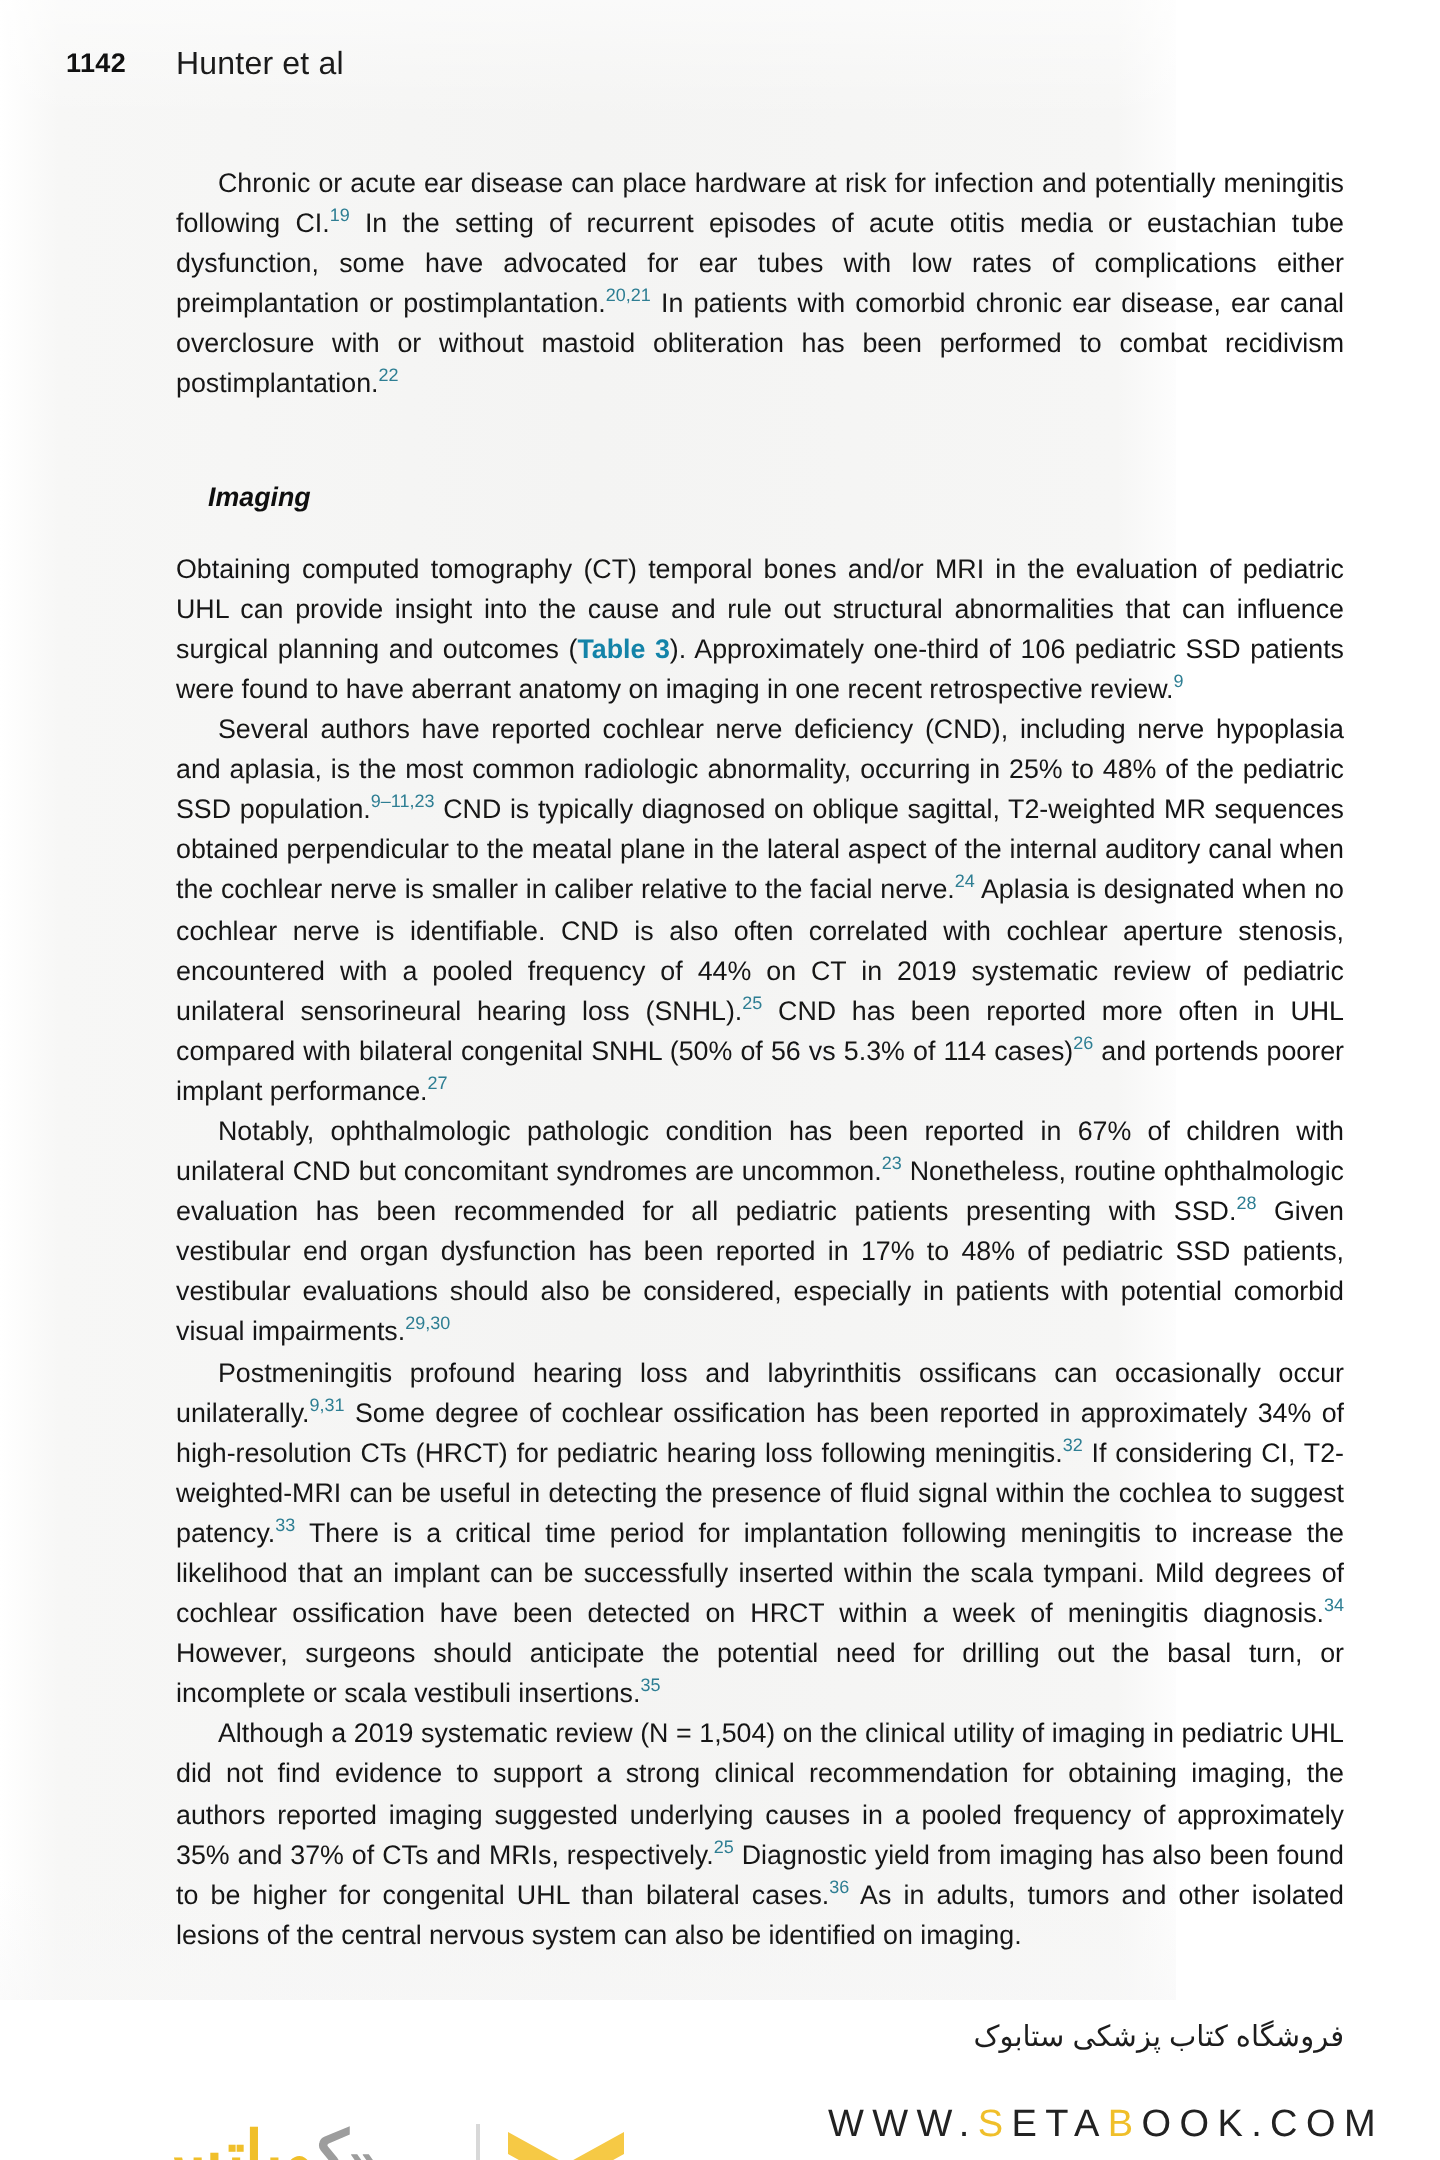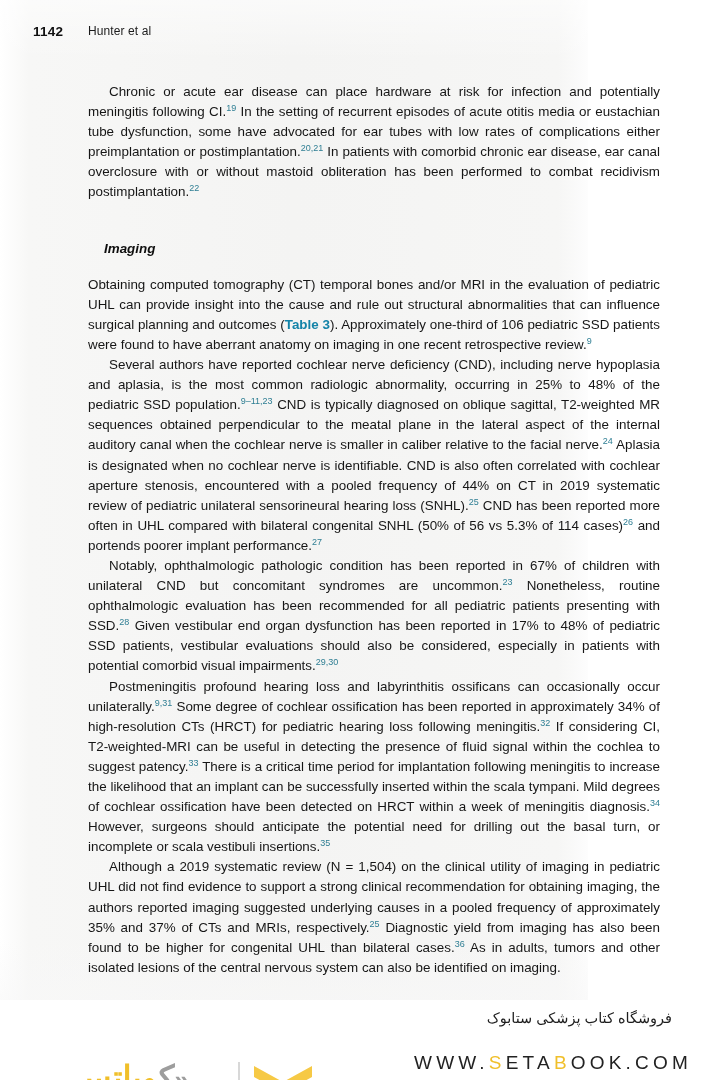--- a/index.html
+++ b/index.html
@@ -51,36 +51,36 @@
     top: 0;
     font-size: 13.5px;
     font-weight: bold;
     letter-spacing: 0.2px;
     color: #111111;
   }
   .running-title {
     position: absolute;
     left: 88px;
     top: 0;
-    font-size: 12px;
+    font-size: 16px;
     font-weight: normal;
     letter-spacing: 0.1px;
     color: #1b1b1b;
     text-align: center;
   }
 
   
   .column {
     position: absolute;
     left: 88px;
     top: 82px;
     width: 584px;
   }
   p.para {
-    margin: 0 12px 0 0;
+    margin: 0 0 0 0;
     font-size: 13.4px;
     line-height: 20.1px;
     text-align: justify;
     text-justify: inter-word;
     color: #161616;
     hyphens: manual;
   }
   p.indent {
     text-indent: 21px;
   }

